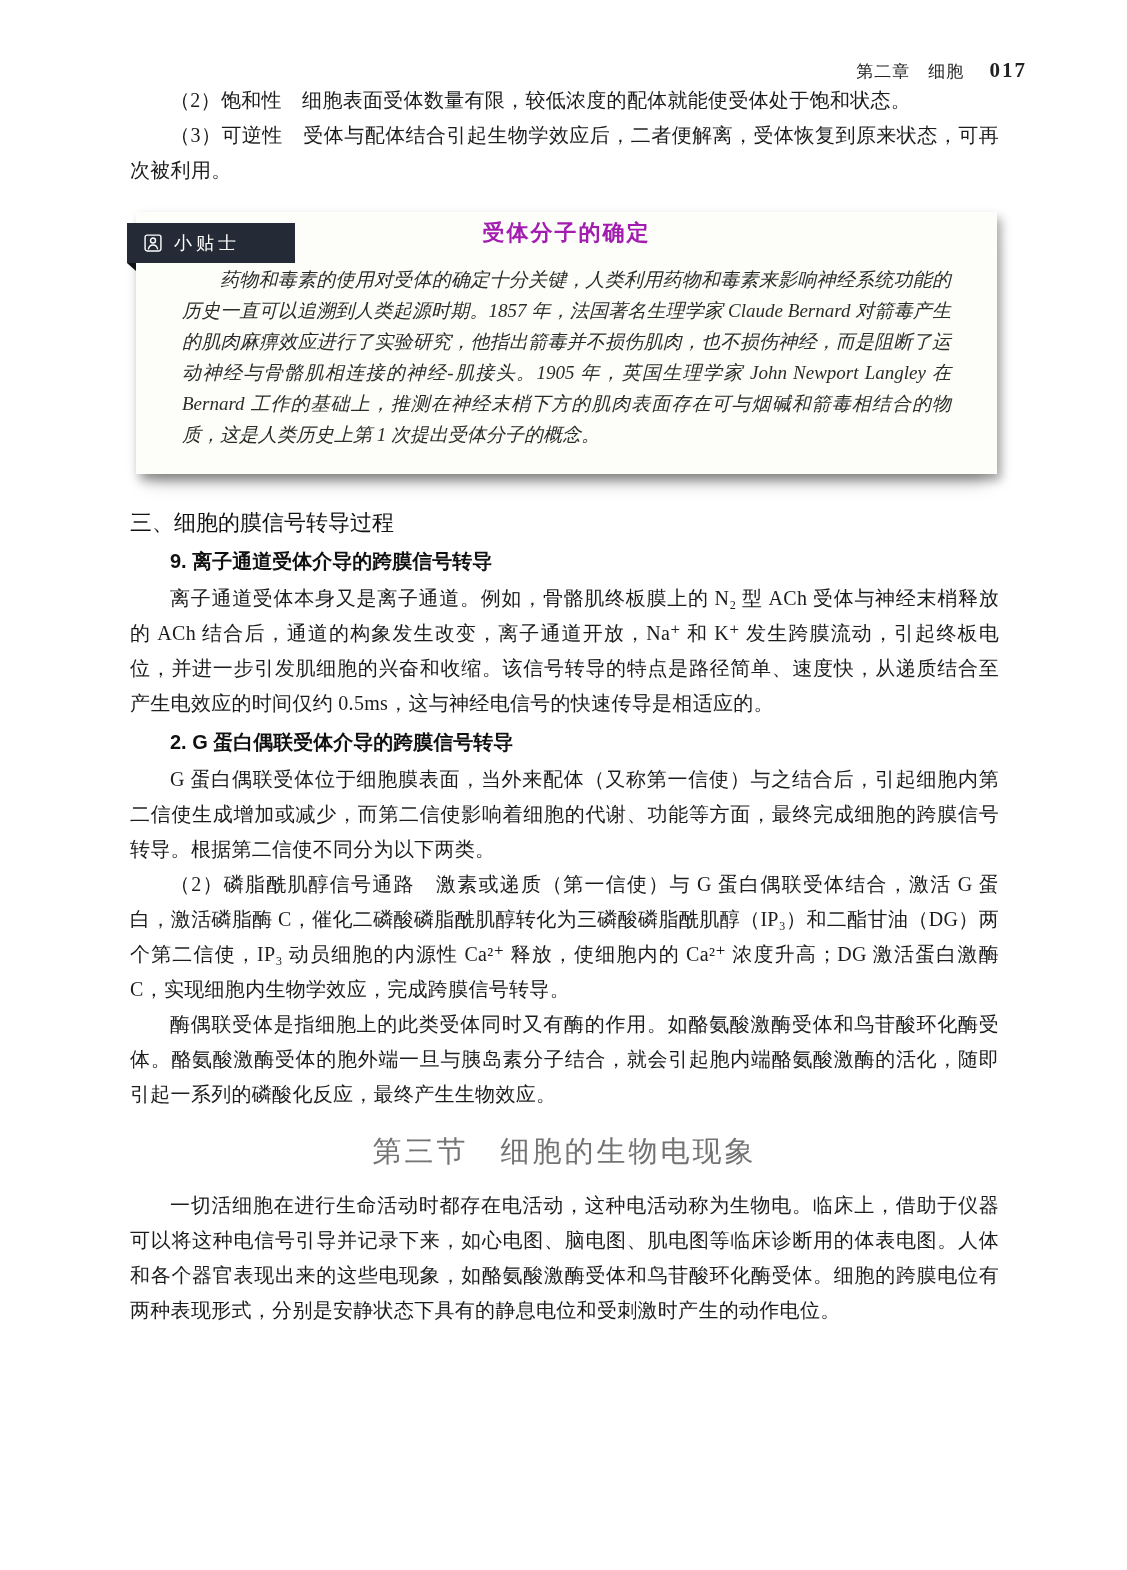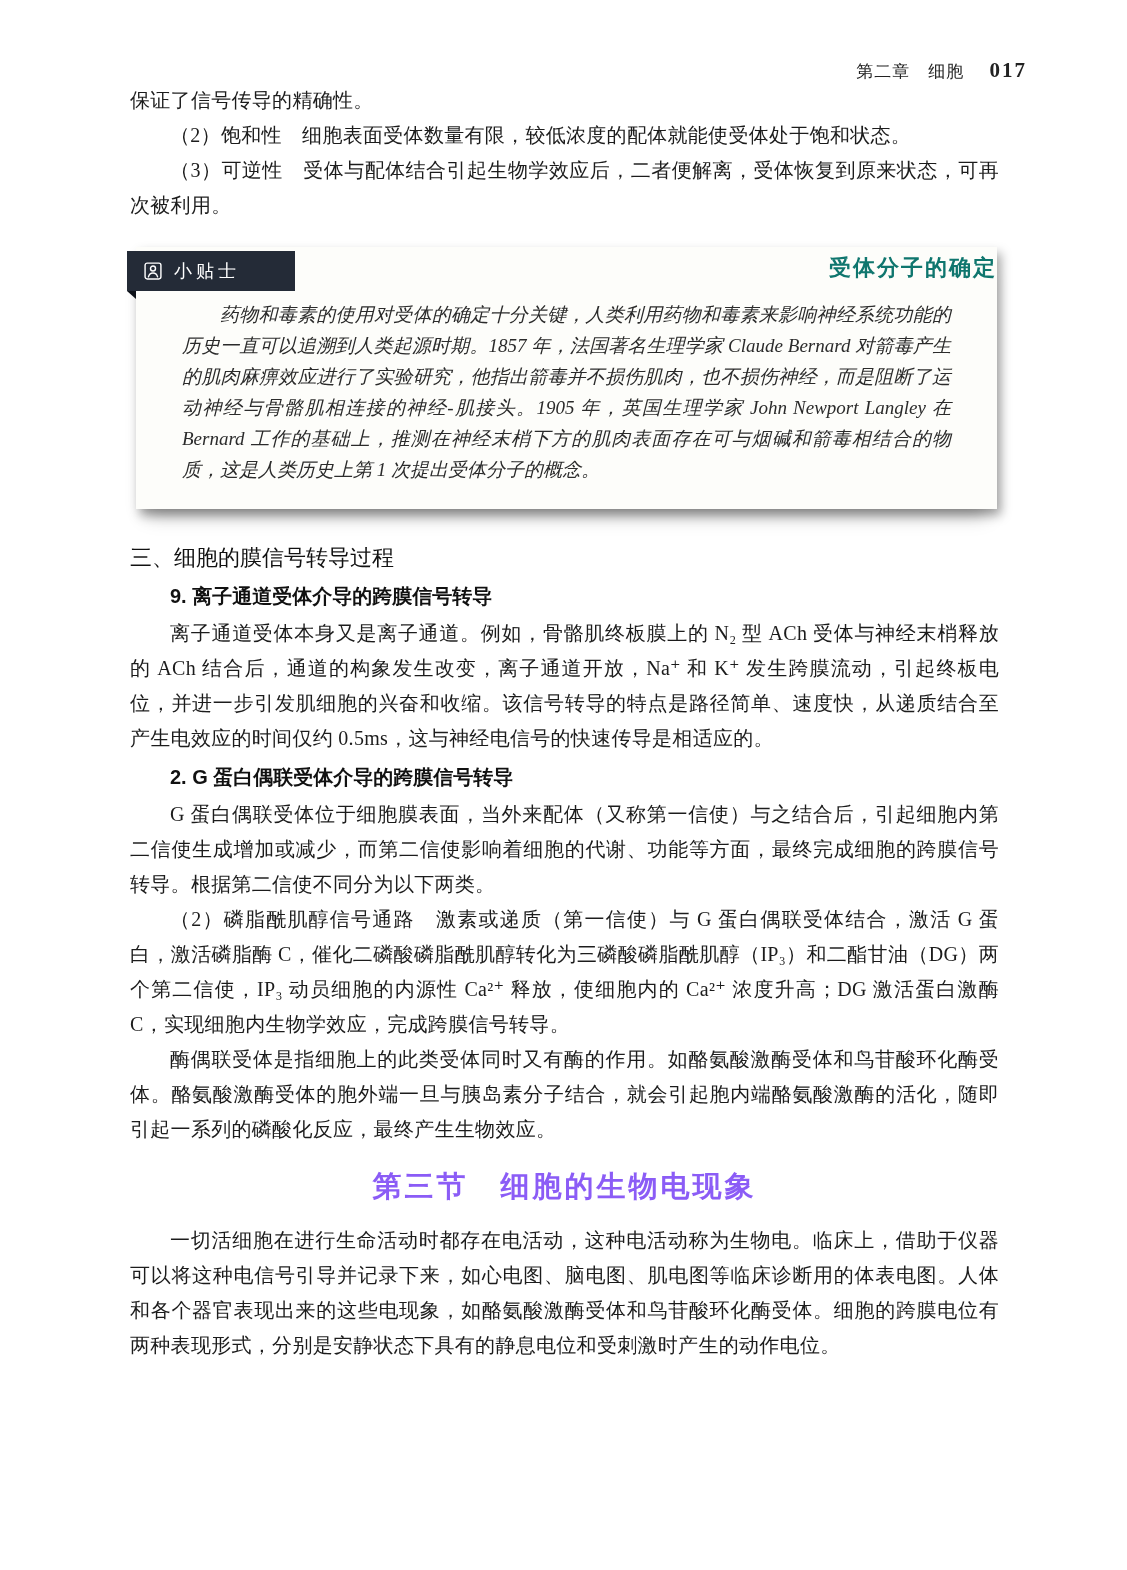--- a/index.html
+++ b/index.html
@@ -47,21 +47,21 @@
     background: #fdfdfa;
     box-shadow: 4px 6px 10px rgba(0,0,0,0.35), 0 16px 18px -10px rgba(0,0,0,0.28);
   }
   .tip-header {
     position: relative;
     height: 40px;
   }
   .tip-tab {
     position: absolute;
     left: -9px;
-    top: 4px;
+    top: 11px;
     width: 168px;
     height: 40px;
     background: #242b37;
     color: #ffffff;
     display: flex;
     align-items: center;
     gap: 11px;
     padding-left: 16px;
     box-sizing: border-box;
     font-family: "Liberation Sans", "DejaVu Sans", sans-serif;
@@ -72,26 +72,26 @@
     content: "";
     position: absolute;
     left: 0;
     top: 40px;
     width: 0; height: 0;
     border-top: 8px solid #0d1118;
     border-left: 9px solid transparent;
   }
   .tip-icon { display: inline-flex; align-items: center; }
   .tip-title {
-    text-align: right;
+    text-align: center;
     line-height: 42px;
     font-weight: bold;
     font-size: 22px;
     letter-spacing: 2px;
-    color: #0f766e;
+    color: #a21caf;
   }
   .tip-content {
     padding: 12px 46px 24px 46px;
     font-style: italic;
     font-size: 19px;
     line-height: 31px;
     text-indent: 2em;
     text-align: justify;
     color: #2b2b2b;
   }
@@ -109,38 +109,37 @@
     font-family: "Liberation Sans", "DejaVu Sans", sans-serif;
     font-size: 20px;
     font-weight: bold;
     text-indent: 2em;
     color: #111;
   }
   h1.section-title {
     margin: 20px 0 16px 0;
     text-align: center;
     font-size: 29px;
-    font-weight: bold;
+    font-weight: normal;
     letter-spacing: 3px;
-    color: #8b5cf6;
+    color: #737373;
   }
 </style>
 </head>
 <body>
 
 <div class="page">
 
   <div class="page-header">
     <span>第二章　细胞</span>
     <span class="page-num">017</span>
   </div>
 
   <div class="content">
 
-    <p class="body noindent first-para">保证了信号传导的精确性。</p>
     <p class="body">（2）饱和性　细胞表面受体数量有限，较低浓度的配体就能使受体处于饱和状态。</p>
     <p class="body">（3）可逆性　受体与配体结合引起生物学效应后，二者便解离，受体恢复到原来状态，可再次被利用。</p>
 
     <div class="tipbox">
       <div class="tip-header">
         <div class="tip-tab">
           <span class="tip-icon">
             <svg width="20" height="20" viewBox="0 0 24 24" fill="none" stroke="#ffffff" stroke-width="1.7" stroke-linecap="round">
               <rect x="2.5" y="2.5" width="19" height="19" rx="2.5"></rect>
               <circle cx="12" cy="9" r="3"></circle>

